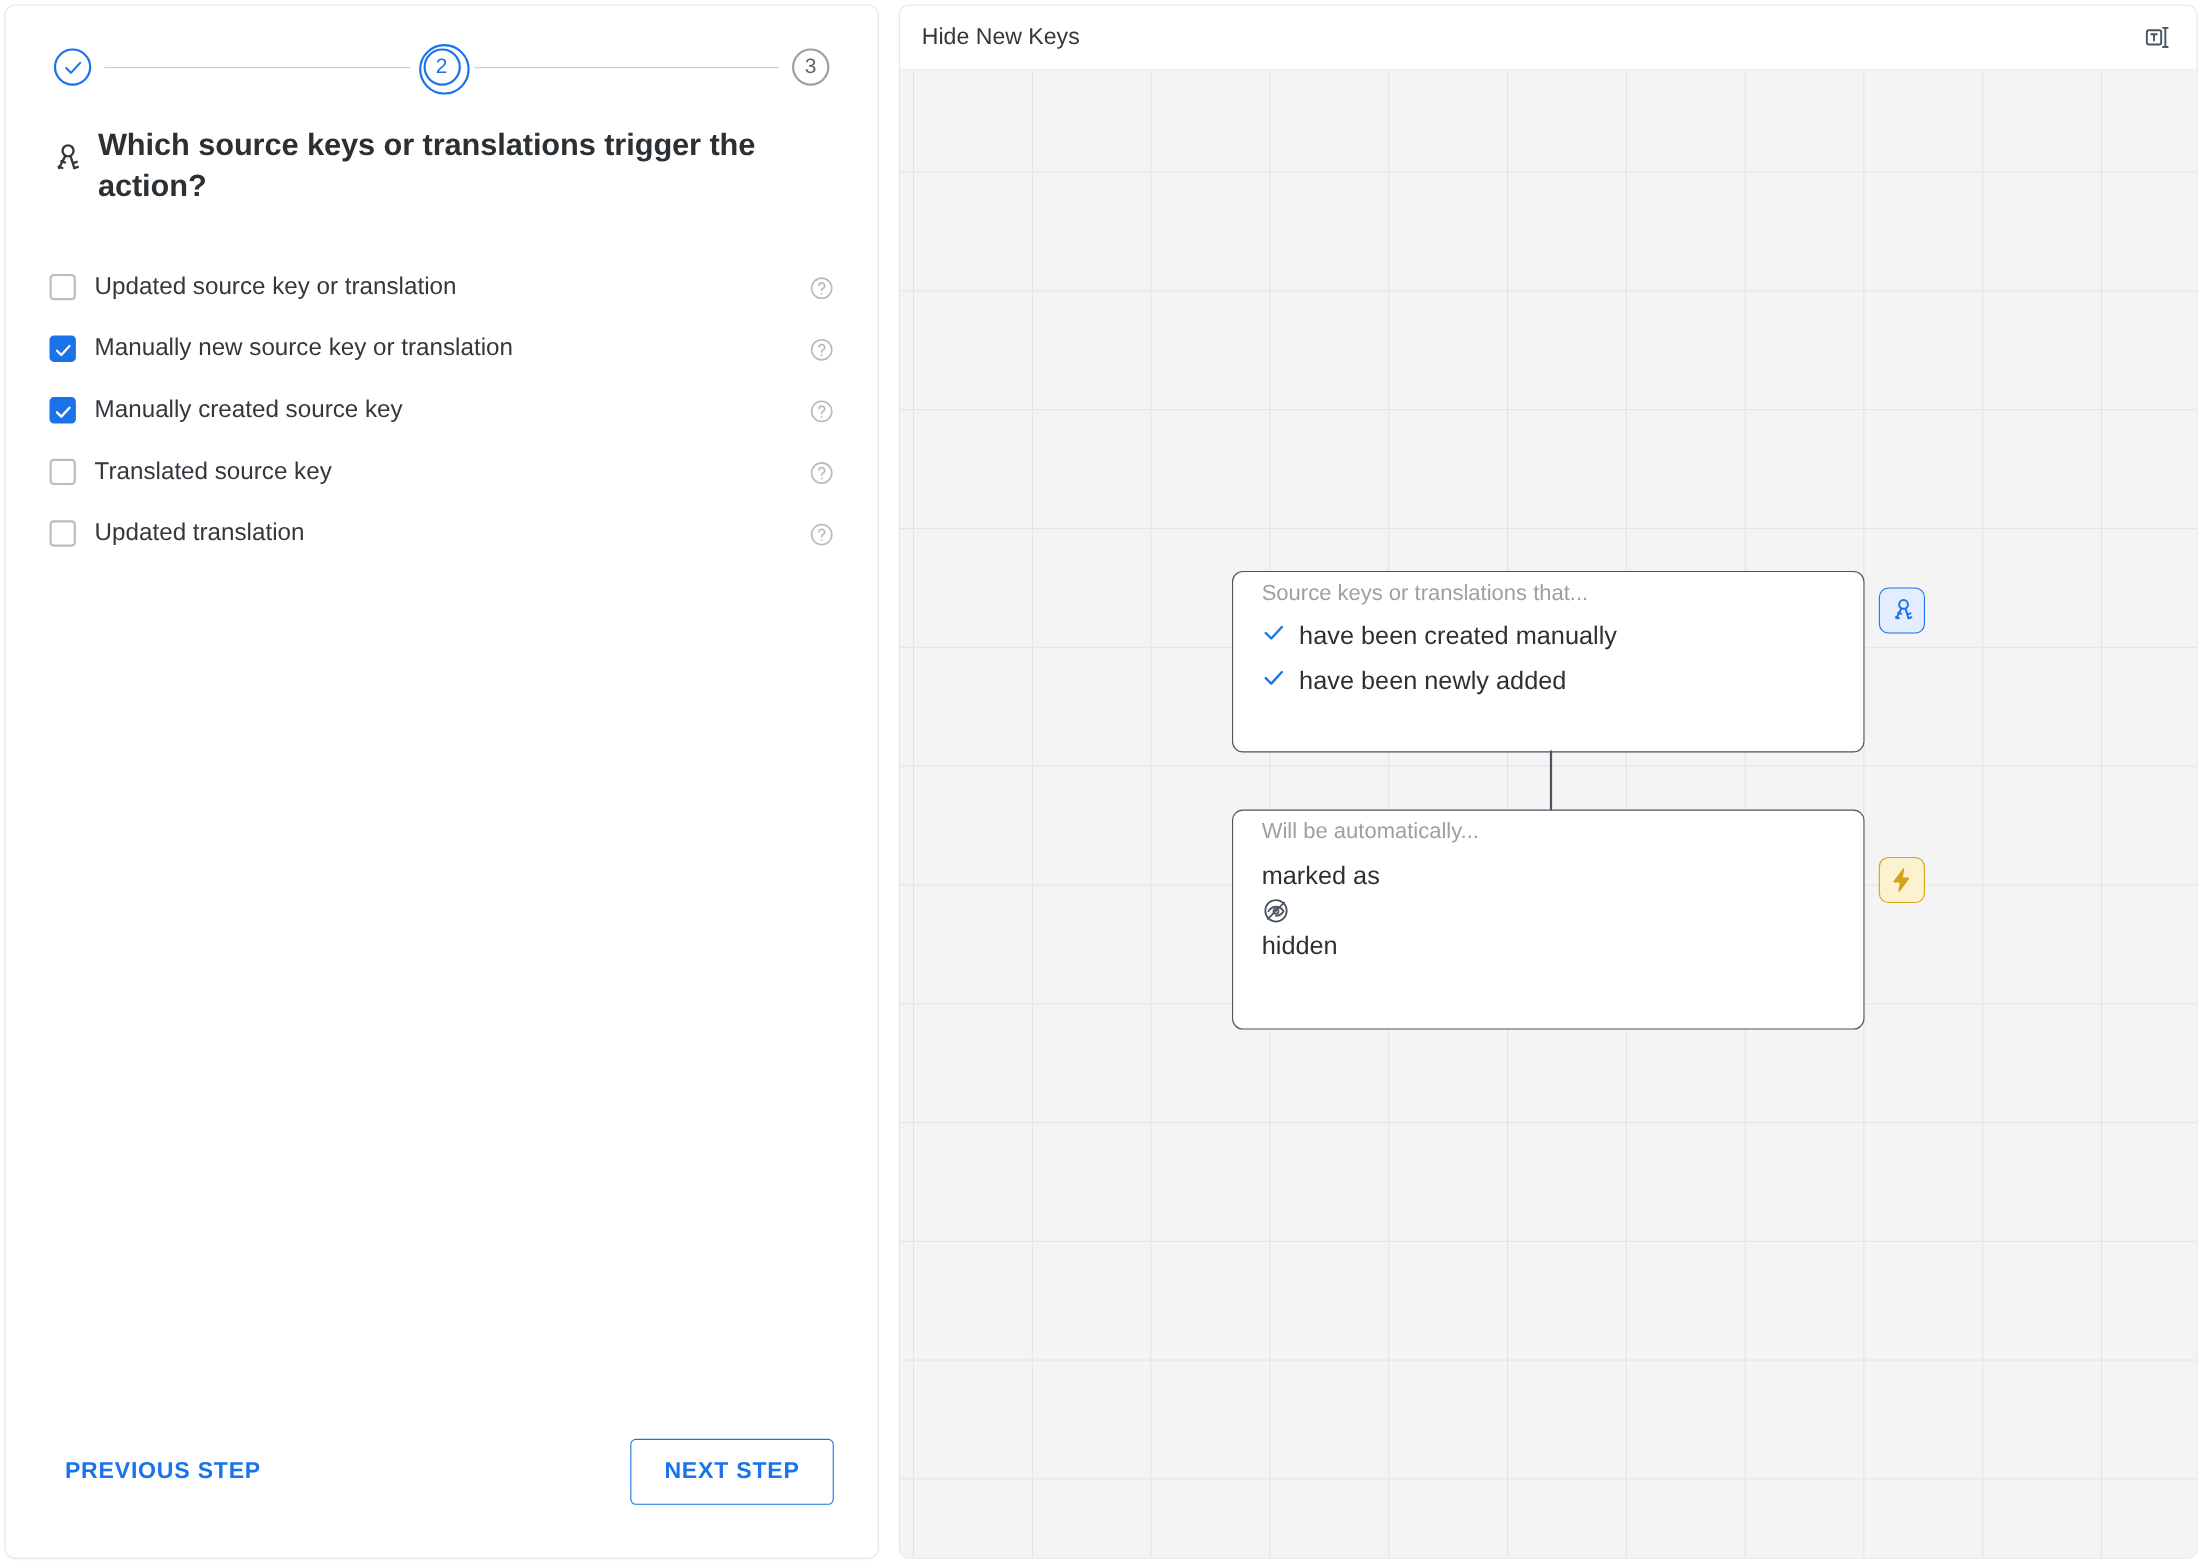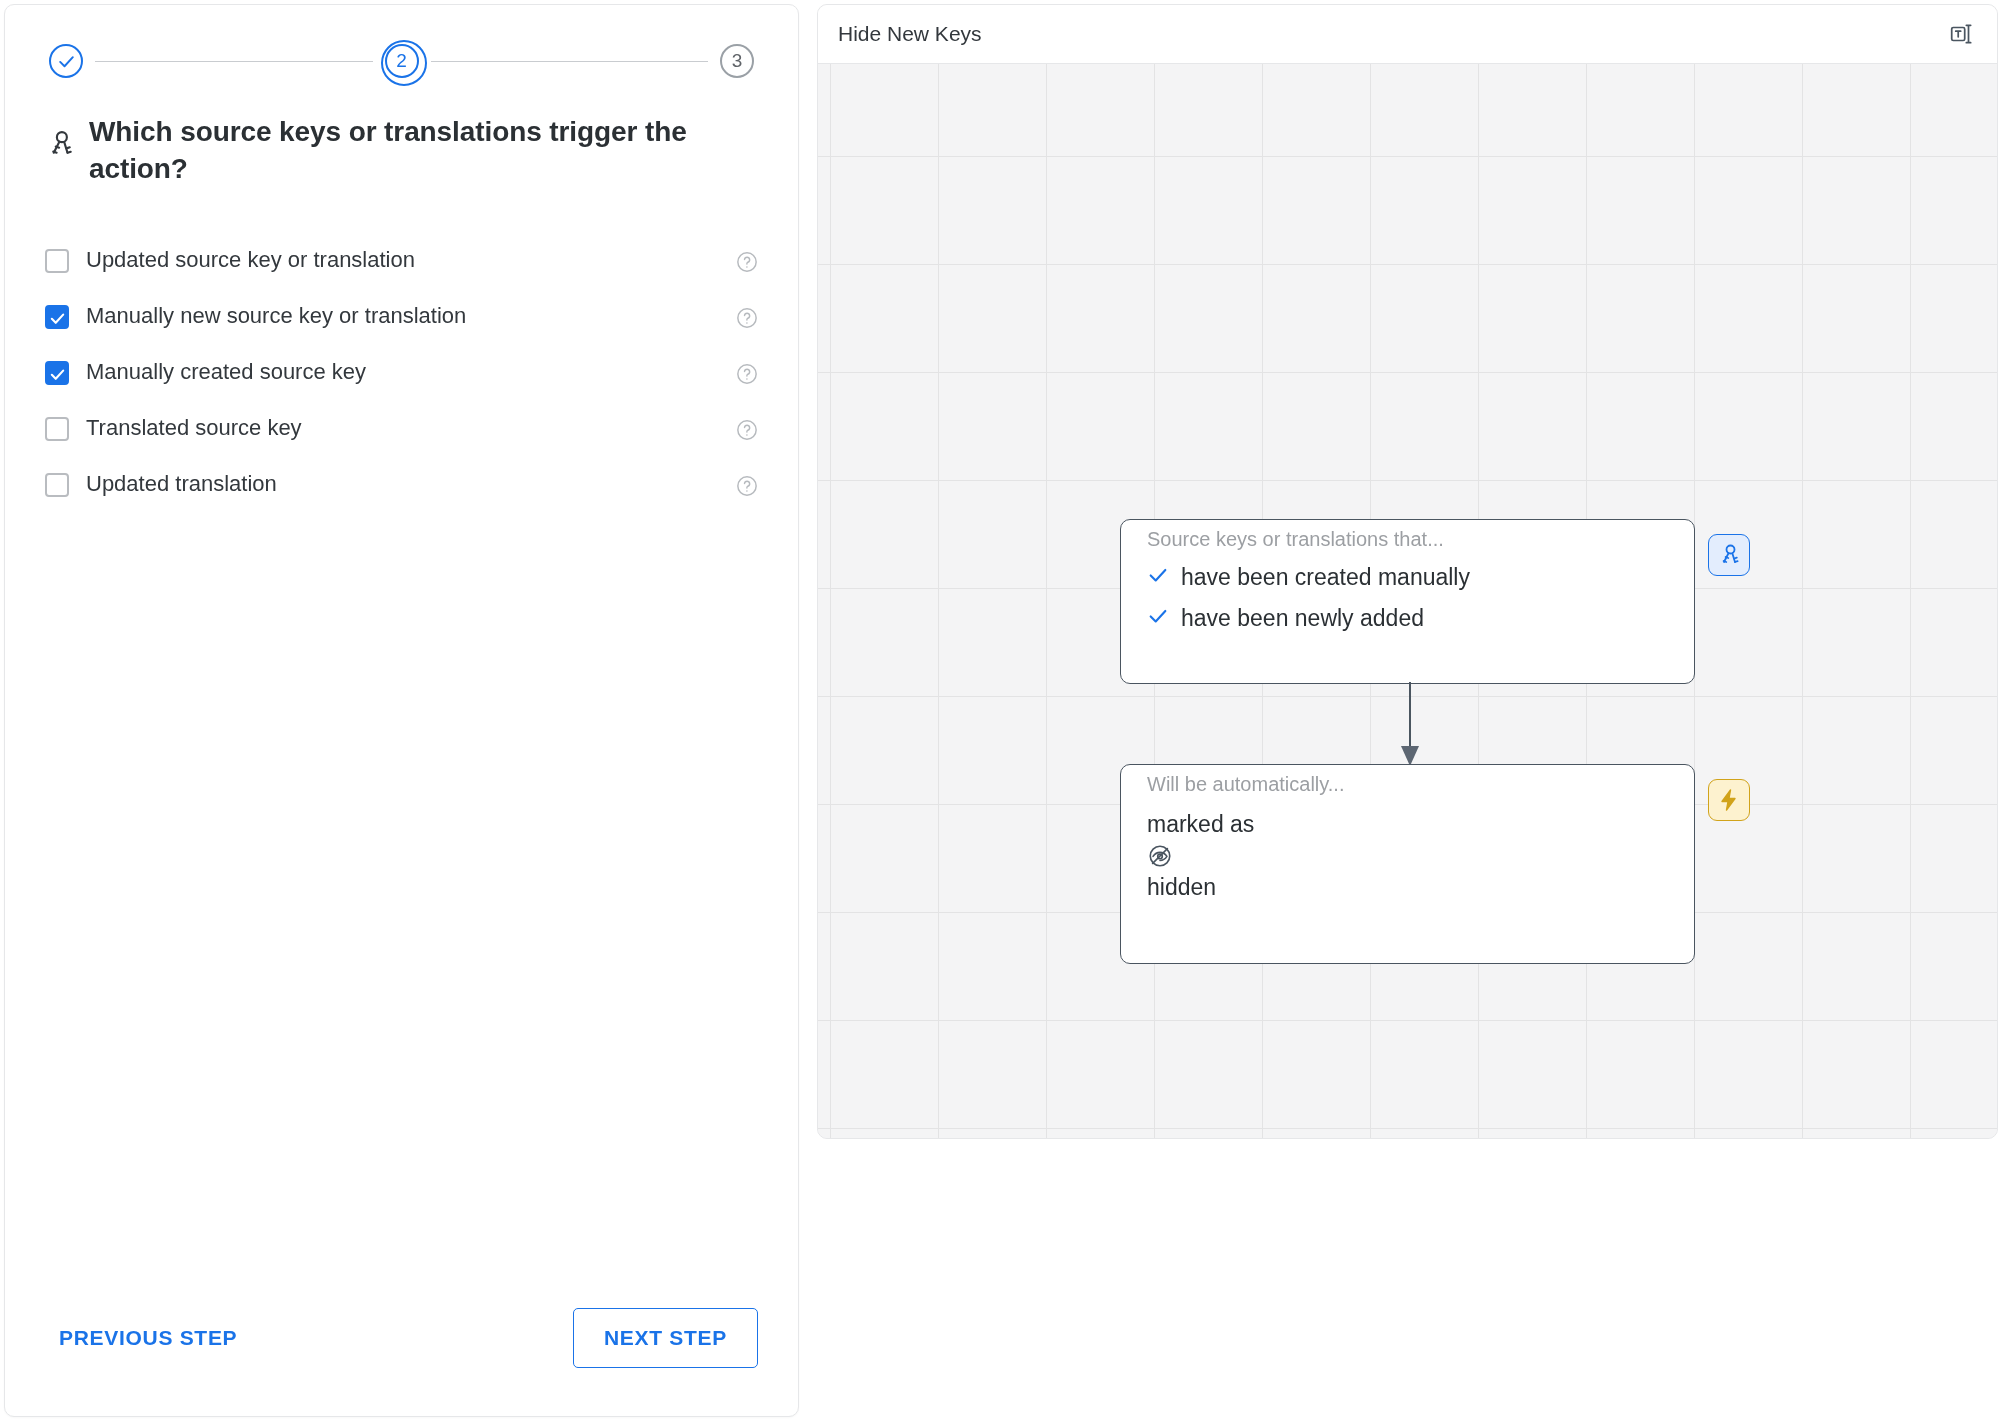--- a/index.html
+++ b/index.html
@@ -164,21 +164,21 @@
     letter-spacing: 0.7px;
     font-family: "Liberation Sans", sans-serif;
     cursor: pointer;
     padding: 17px 30px;
   }
 
   
   .canvas-panel {
     position: relative;
     width: 1181px;
-    height: 1135px;
+    height: 1413px;
     border: 1px solid #e6e7e9;
     border-radius: 10px;
     background: #f4f4f5;
     overflow: hidden;
     display: flex;
     flex-direction: column;
   }
   .canvas-header {
     height: 59px;
     flex: 0 0 auto;
@@ -210,21 +210,21 @@
 
   
   .node {
     position: absolute;
     background: #ffffff;
     border: 1.5px solid #4a5560;
     border-radius: 10px;
     padding: 8px 26px;
   }
   .node-trigger { left: 302px; top: 455px; width: 575px; height: 165px; }
-  .node-action  { left: 302px; top: 700px; width: 575px; height: 200px; }
+  .node-action  { left: 302px; top: 672px; width: 575px; height: 200px; }
   .node-sub {
     font-size: 20px;
     color: #9c9fa3;
     margin-bottom: 13px;
   }
   .node-line {
     display: flex;
     gap: 12px;
     font-size: 23px;
     color: #2b3034;

